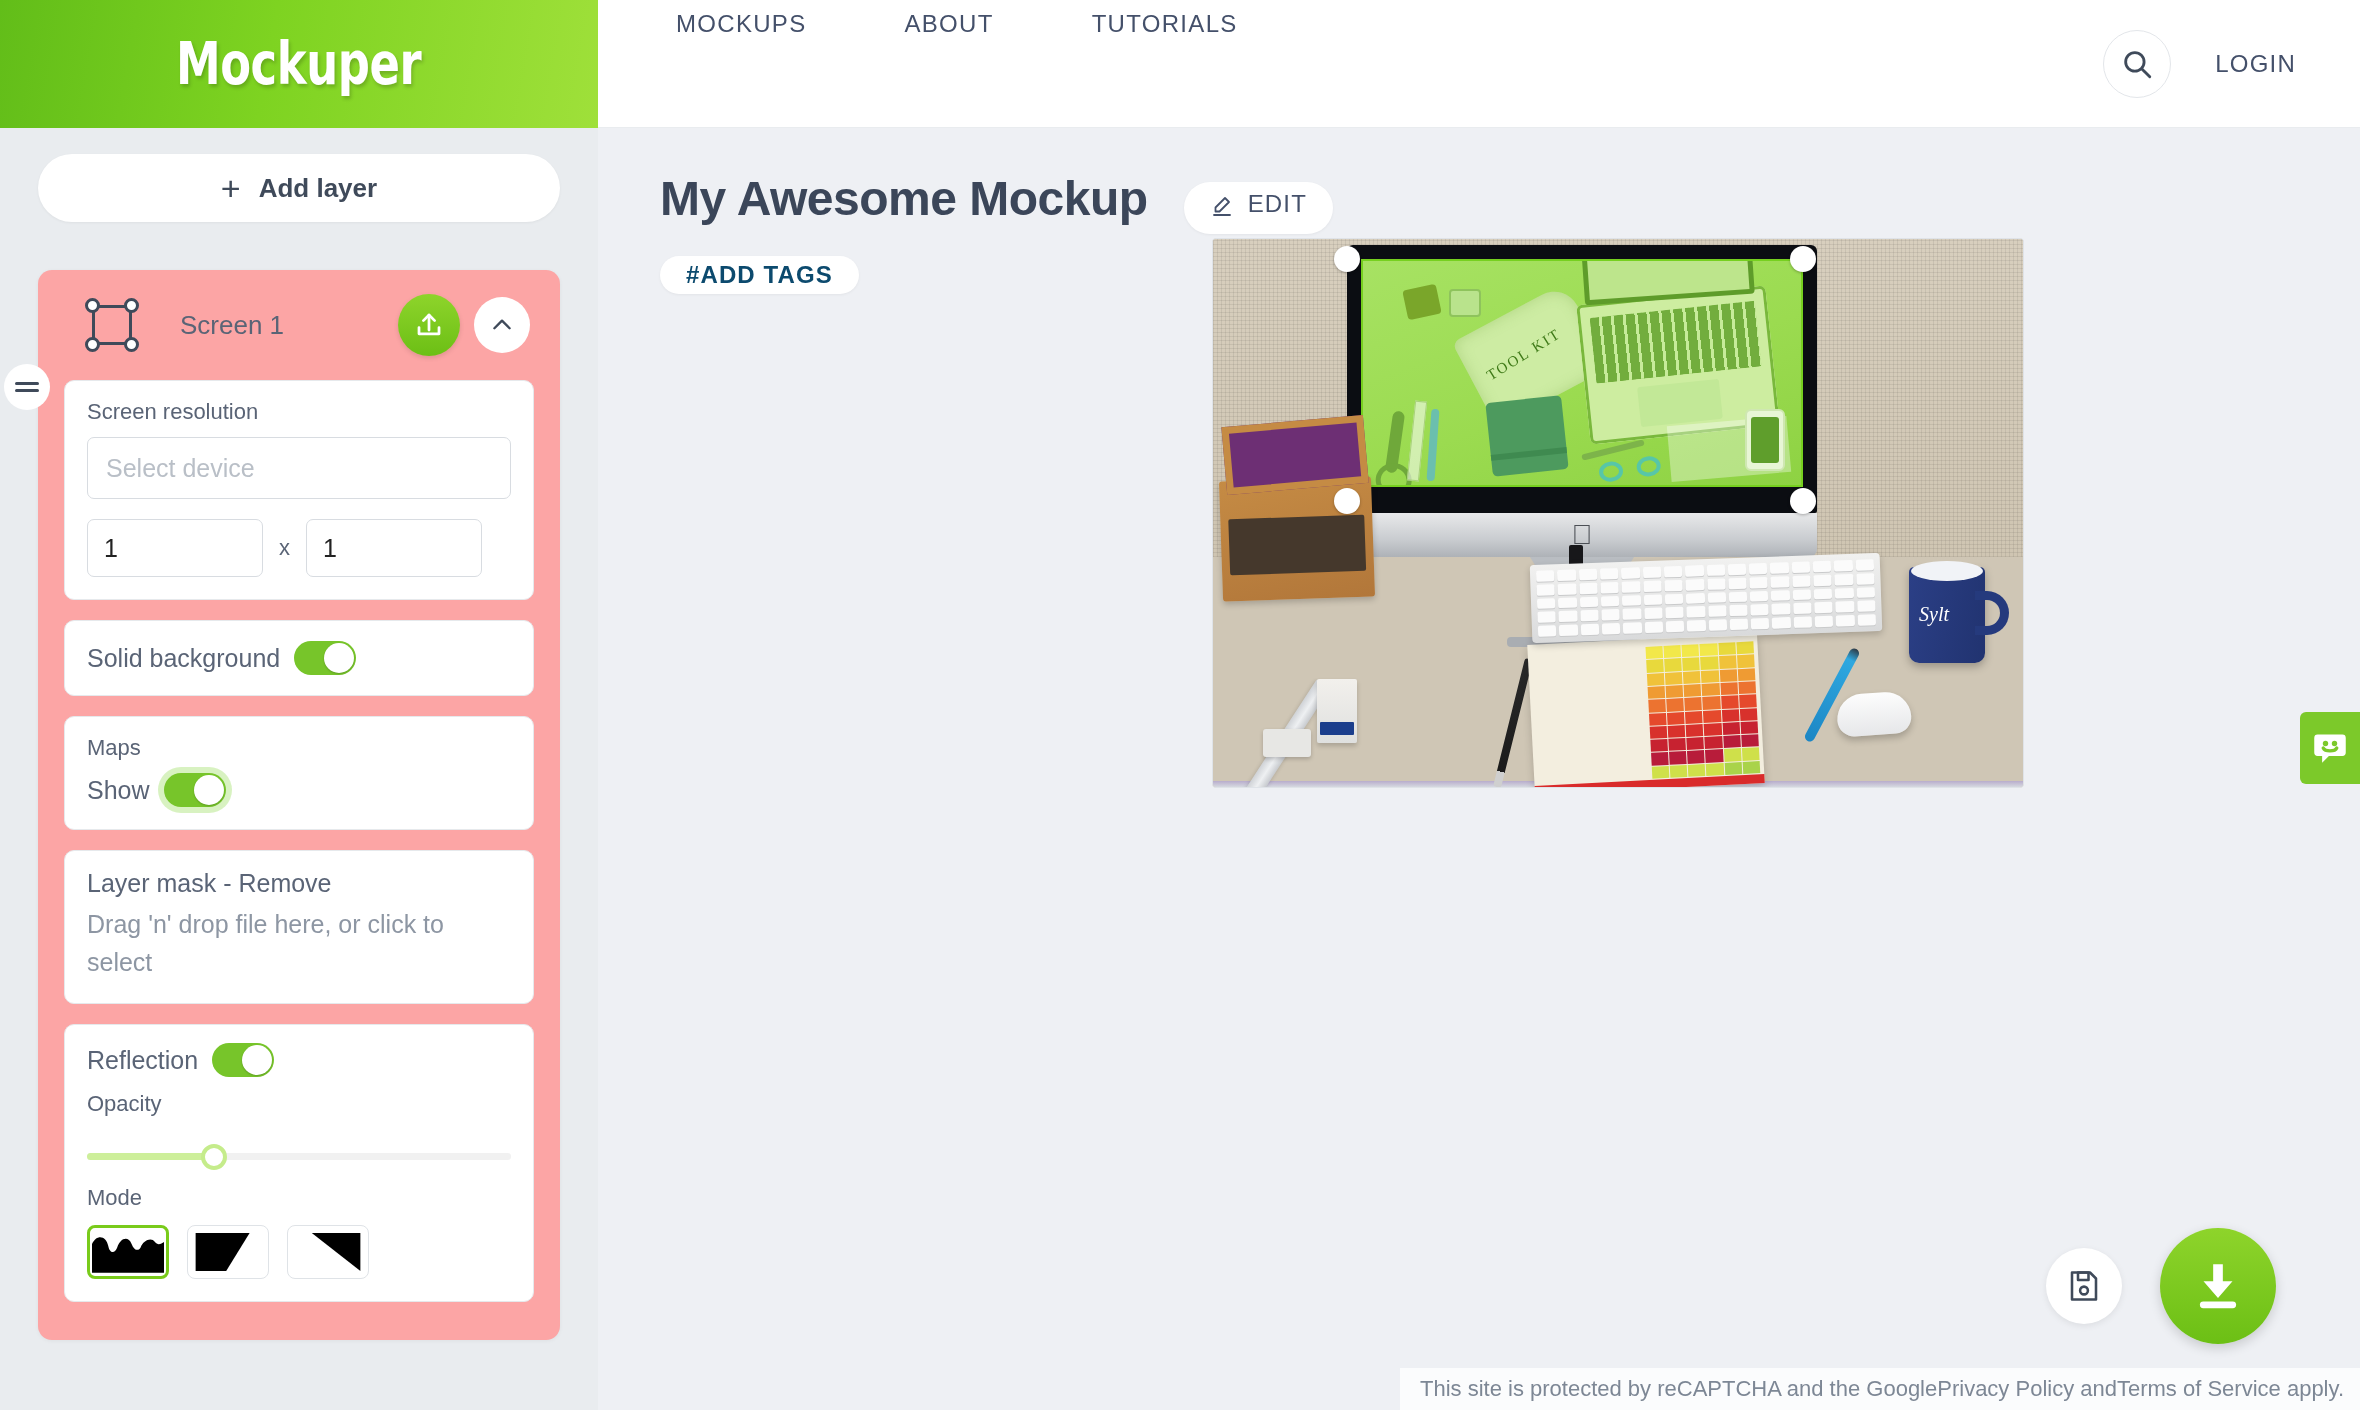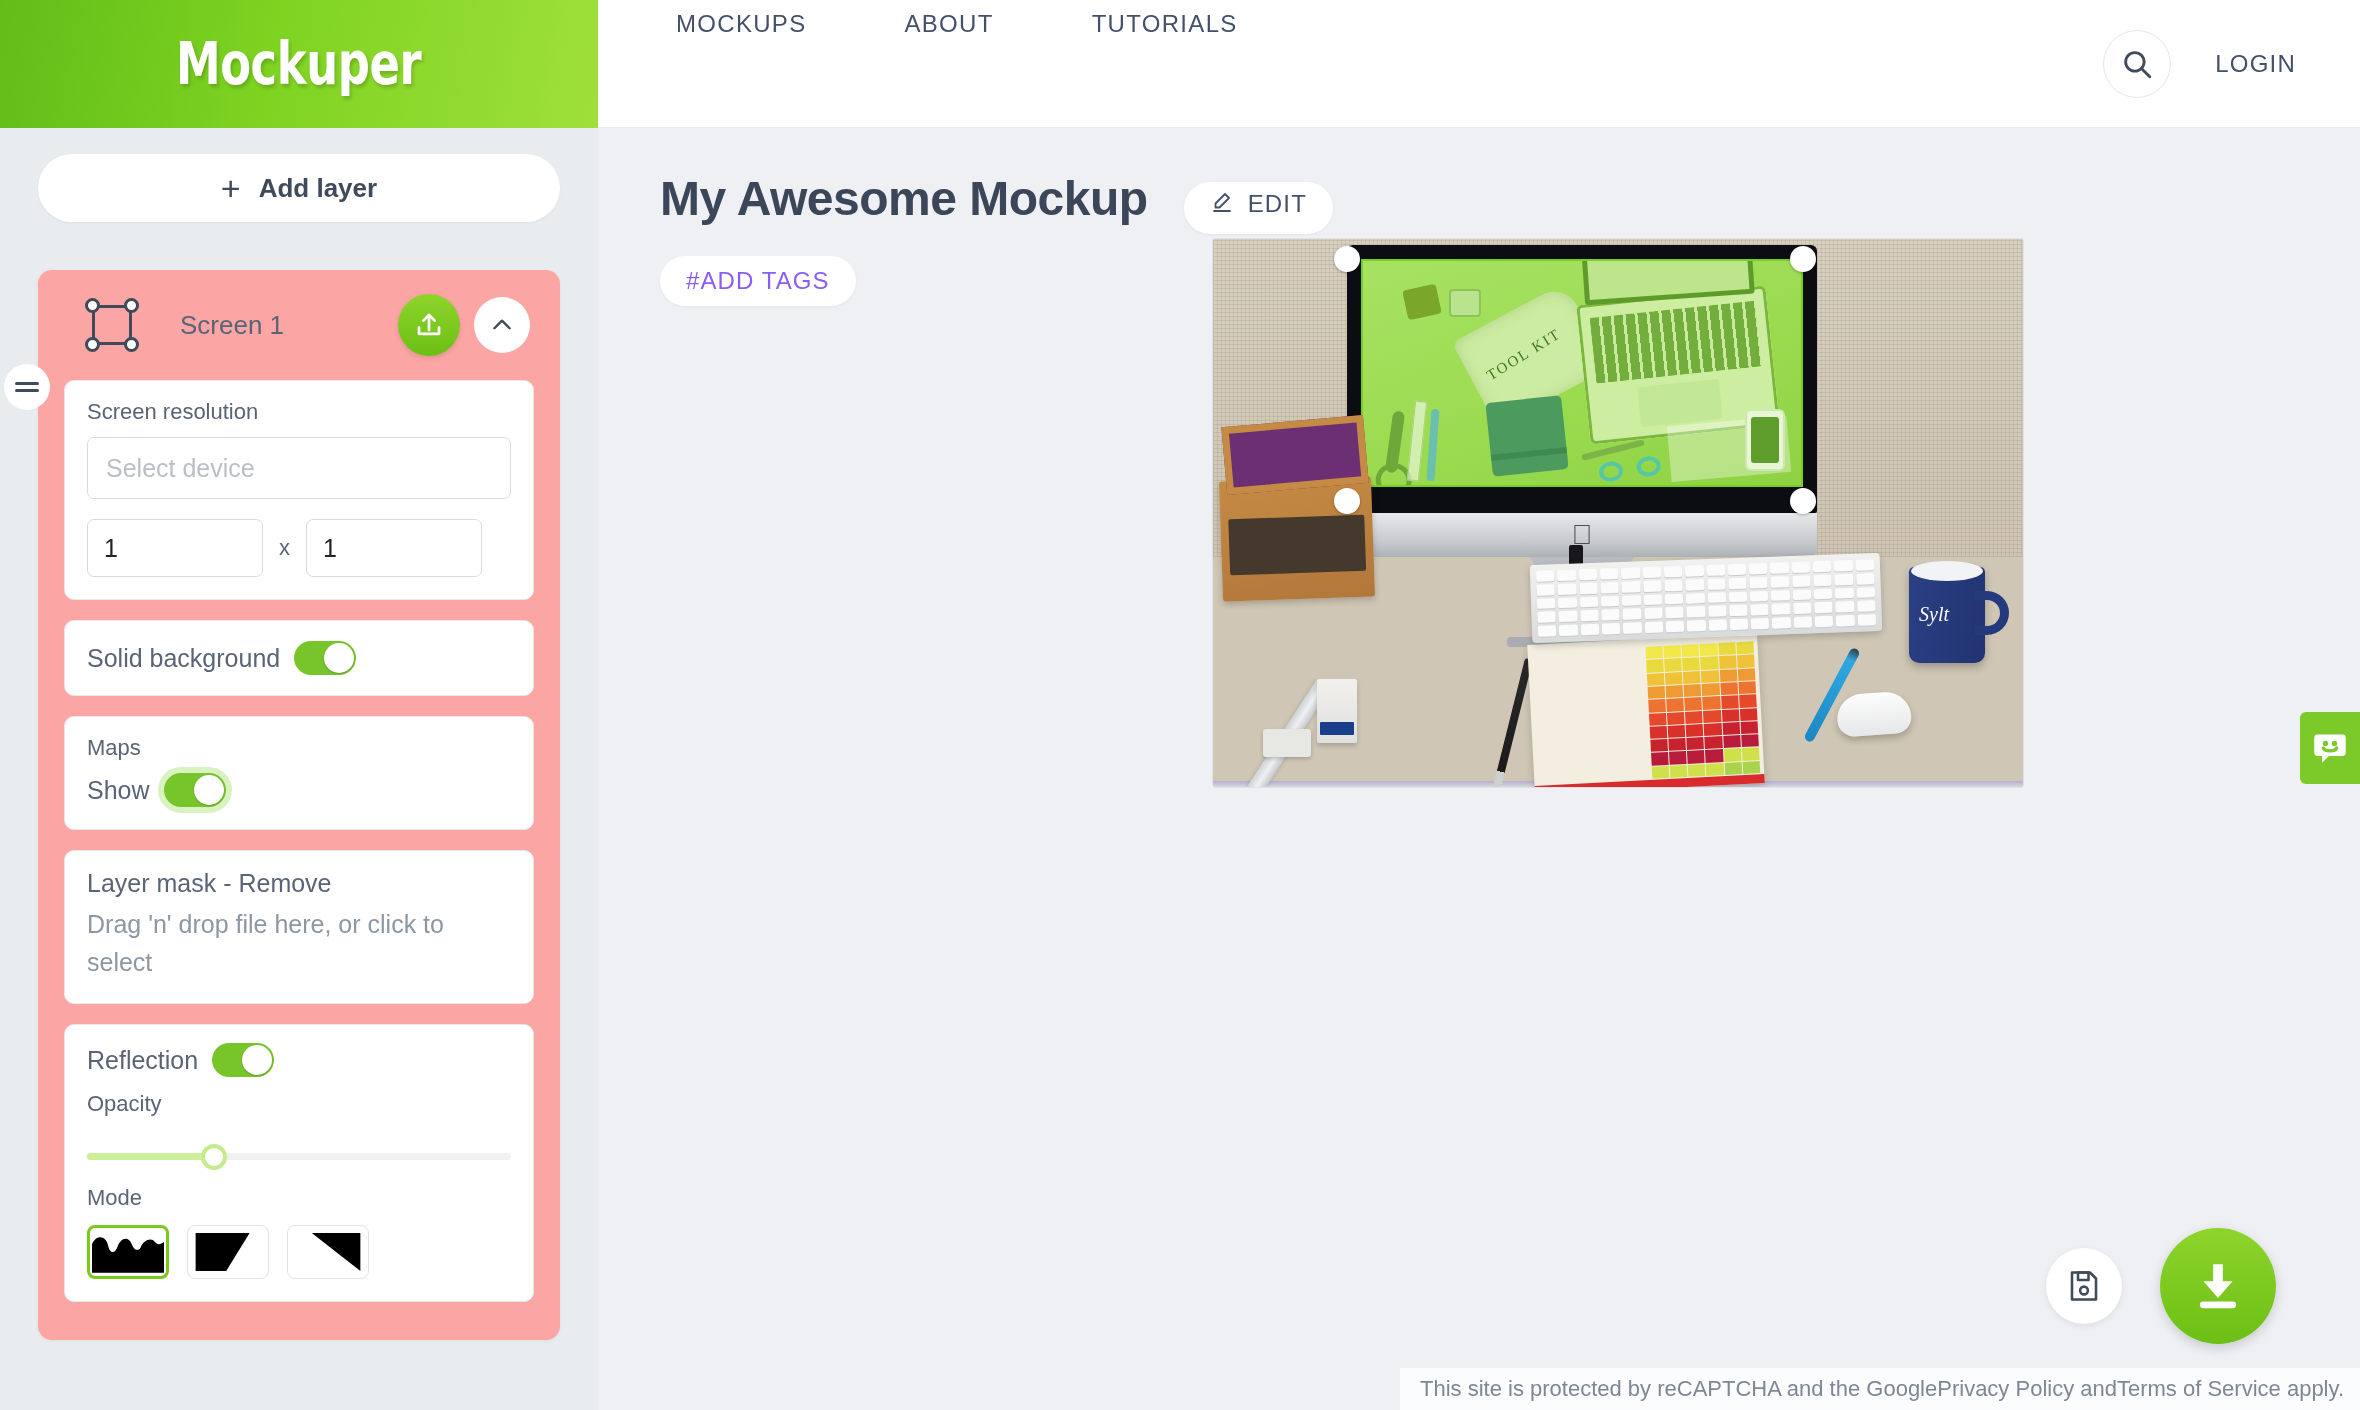--- a/index.html
+++ b/index.html
@@ -142,30 +142,30 @@
   .mode-opt svg { display: block; width: 100%; height: 100%; }
 
   .mask-title { font-size: 25px; color: #5a6476; margin-bottom: 8px; }
   .mask-hint { font-size: 25px; color: #8d96a3; line-height: 1.5; }
 
   
   .main { position: absolute; top: 128px; left: 598px; width: 1762px; height: 1282px; background: #eef0f4; }
   .title-row { display: flex; align-items: center; gap: 36px; padding: 34px 0 0 62px; }
   .page-title { font-size: 48px; font-weight: bold; color: #3b4659; letter-spacing: -0.5px; }
   .edit-btn {
-    display: flex; align-items: flex-start; gap: 14px; height: 52px; padding: 8px 26px;
+    display: flex; align-items: flex-end; gap: 14px; height: 52px; padding: 16px 26px;
     background: #fff; border-radius: 26px; cursor: pointer;
     font-size: 24px; letter-spacing: 1.2px; color: #44506a;
     box-shadow: 0 1px 3px rgba(0,0,0,0.05);
     margin-top: 20px;
   }
   .tags-btn {
-    margin: 22px 0 0 62px; display: inline-flex; align-items: center; height: 50px;
+    margin: 22px 0 0 62px; display: inline-flex; align-items: center; height: 38px;
     padding: 0 26px; background: #fff; border-radius: 25px; cursor: pointer;
-    font-size: 24px; letter-spacing: 1.1px; color: #8b5cf6; font-weight: 400;
+    font-size: 24px; letter-spacing: 1.1px; color: #0c4a6e; font-weight: 700;
     box-shadow: 0 1px 3px rgba(0,0,0,0.05);
   }
 
   
   .preview-wrap { position: absolute; left: 614px; top: 110px; width: 812px; height: 550px; }
   .preview {
     position: relative; width: 812px; height: 550px; overflow: hidden;
     border: 1px solid #dfe3e8; border-radius: 4px; background: #cfc6b5;
   }
   .desk-bg { position: absolute; inset: 0; }

